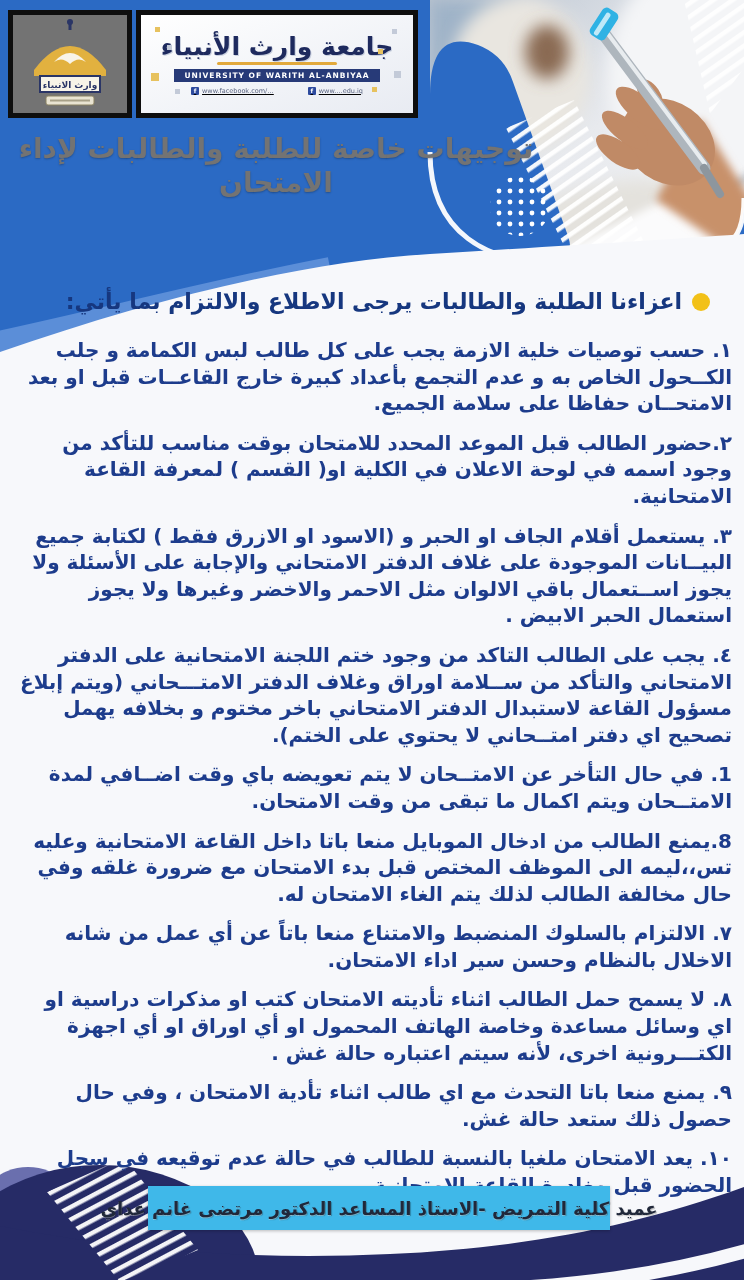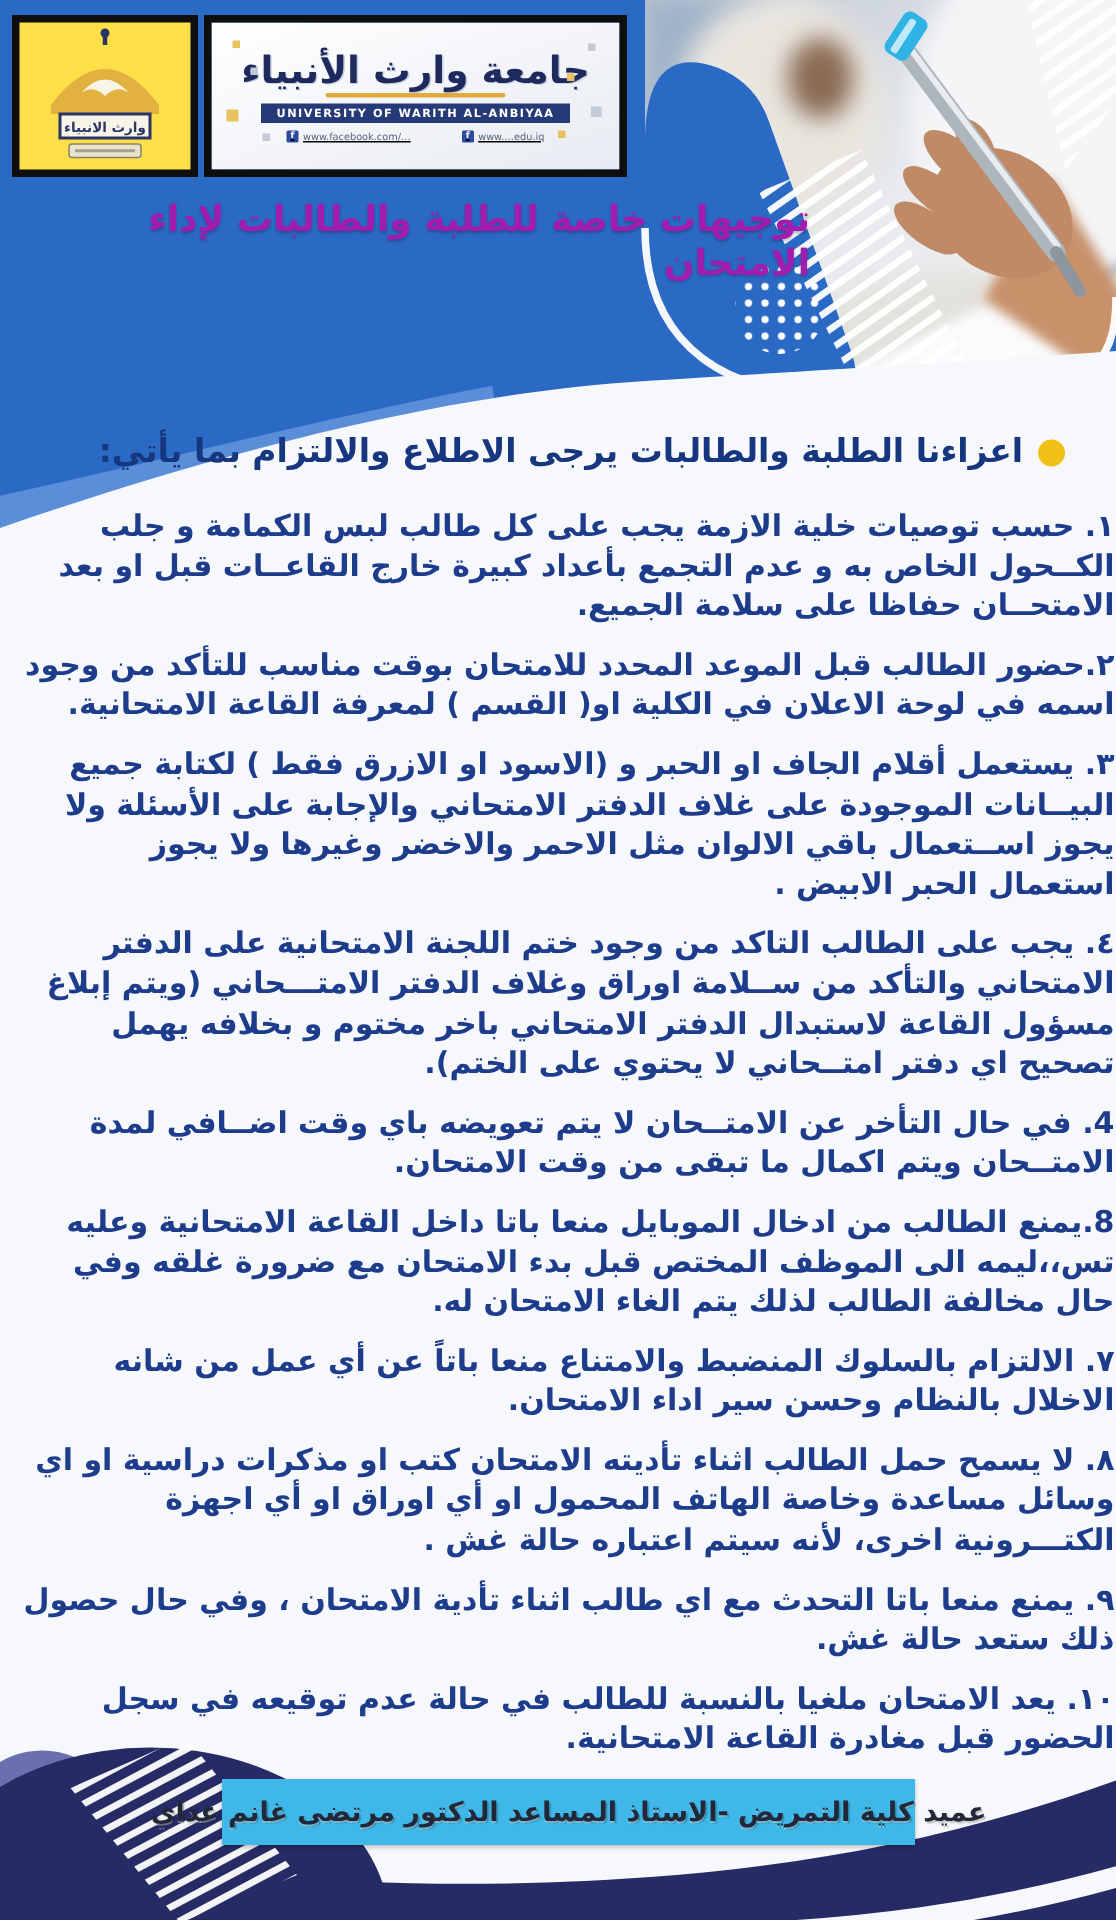--- a/index.html
+++ b/index.html
@@ -3,50 +3,50 @@
 <meta charset="utf-8">
 <style>
   html,body{margin:0;padding:0;}
   body{width:744px;height:1280px;overflow:hidden;font-family:"DejaVu Sans",sans-serif;background:#f7f8fb;}
   .page{position:relative;width:744px;height:1280px;overflow:hidden;background:#f7f8fb;}
   .top-art,.bottom-art{position:absolute;left:0;display:block;}
   .top-art{top:0;z-index:1;}
   .bottom-art{bottom:0;z-index:2;}
 
   
-  .logo-emblem{position:absolute;left:8px;top:10px;width:124px;height:108px;background:#fde047;
+  .logo-emblem{position:absolute;left:8px;top:10px;width:124px;height:108px;background:#737373;
     border:5px solid #0e0e0e;box-sizing:border-box;z-index:6;display:flex;align-items:center;justify-content:center;}
   .logo-banner{position:absolute;left:136px;top:10px;width:282px;height:108px;
     background:linear-gradient(160deg,#ffffff 0%,#f2f4f8 55%,#e8ebf2 100%);
     border:5px solid #0e0e0e;box-sizing:border-box;z-index:6;display:flex;flex-direction:column;
     align-items:center;justify-content:center;overflow:hidden;}
   .logo-ar{font-weight:bold;font-size:25px;color:#1e2a5e;line-height:1;text-shadow:1px 1px 0 #c9d0df;}
   .logo-gold-accent{width:120px;height:3px;background:#e2a93c;margin:3px 0 4px 0;border-radius:2px;}
   .logo-en-bar{background:#273a78;color:#ffffff;font-size:7.5px;letter-spacing:1px;padding:2px 10px;
     font-weight:bold;white-space:nowrap;}
   .social-row{display:flex;gap:34px;margin-top:5px;align-items:center;text-decoration:underline;}
   .social-item{display:flex;gap:3px;align-items:center;font-size:6.5px;color:#5a6480;}
   .fb-sq{width:8px;height:8px;background:#2d4a9e;color:#fff;font-size:6px;line-height:8px;
     text-align:center;font-weight:bold;border-radius:1px;}
   .confetti{position:absolute;width:5px;height:5px;background:#e7c25f;}
   .c2{background:#c3cad8;}
 
   
-  .banner-title{position:absolute;left:12px;top:132px;width:528px;z-index:5;color:#a21caf;
-    font-weight:bold;font-size:24px;line-height:1.2;direction:rtl;
+  .banner-title{position:absolute;left:12px;top:132px;width:528px;z-index:5;color:#737373;
+    font-weight:bold;font-size:28px;line-height:1.2;text-align:center;direction:rtl;
     text-shadow:0 1px 2px rgba(0,0,0,.25);}
 
   
   .intro-row{position:absolute;top:289px;right:34px;left:20px;z-index:5;direction:rtl;
     display:flex;align-items:center;gap:10px;}
   .bullet-dot{width:18px;height:18px;border-radius:50%;background:#f2c118;flex:0 0 auto;}
   .intro-text{color:#16377f;font-weight:bold;font-size:22px;white-space:nowrap;}
 
   
-  .instructions{position:absolute;top:337px;right:1px;left:14px;z-index:4;direction:rtl;
+  .instructions{position:absolute;top:337px;right:12px;left:14px;z-index:4;direction:rtl;
     display:flex;flex-direction:column;gap:13px;}
   .instructions .item{margin:0;color:#1d3c8c;font-weight:bold;font-size:20px;line-height:1.33;
     text-align:right;}
 
   
   .dean-banner{position:absolute;left:148px;top:1186px;width:462px;height:44px;background:#3fb8e9;
     z-index:5;display:flex;align-items:center;justify-content:center;direction:rtl;
     box-shadow:0 1px 3px rgba(0,0,0,.25);}
   .dean-text{color:#20283a;font-weight:bold;font-size:18px;white-space:nowrap;
     text-shadow:0 1px 0 rgba(255,255,255,.35), 1px 1px 1px rgba(0,0,0,.3);}
@@ -176,21 +176,21 @@
   <div class="instructions">
 
       <p class="item">١. حسب توصيات خلية الازمة يجب على كل طالب لبس الكمامة و جلب الكــحول الخاص به و عدم التجمع بأعداد كبيرة خارج القاعــات قبل او بعد الامتحــان حفاظا على سلامة الجميع.</p>
 
       <p class="item">٢.حضور الطالب قبل الموعد المحدد للامتحان بوقت مناسب للتأكد من وجود اسمه في لوحة الاعلان في الكلية او( القسم ) لمعرفة القاعة الامتحانية.</p>
 
       <p class="item">٣. يستعمل أقلام الجاف او الحبر و (الاسود او الازرق فقط ) لكتابة جميع البيــانات الموجودة على غلاف الدفتر الامتحاني والإجابة على الأسئلة ولا يجوز اســتعمال باقي الالوان مثل الاحمر والاخضر وغيرها ولا يجوز استعمال الحبر الابيض .</p>
 
       <p class="item">٤. يجب على الطالب التاكد من وجود ختم اللجنة الامتحانية على الدفتر الامتحاني والتأكد من ســلامة اوراق وغلاف الدفتر الامتـــحاني (ويتم إبلاغ مسؤول القاعة لاستبدال الدفتر الامتحاني باخر مختوم و بخلافه يهمل تصحيح اي دفتر امتــحاني لا يحتوي على الختم).</p>
 
-      <p class="item">4. في حال التأخر عن الامتــحان لا يتم تعويضه باي وقت اضــافي لمدة الامتــحان ويتم اكمال ما تبقى من وقت الامتحان.</p>
+      <p class="item">1. في حال التأخر عن الامتــحان لا يتم تعويضه باي وقت اضــافي لمدة الامتــحان ويتم اكمال ما تبقى من وقت الامتحان.</p>
 
       <p class="item">8.يمنع الطالب من ادخال الموبايل منعا باتا داخل القاعة الامتحانية وعليه تس،،ليمه الى الموظف المختص قبل بدء الامتحان مع ضرورة غلقه وفي حال مخالفة الطالب لذلك يتم الغاء الامتحان له.</p>
 
       <p class="item">٧. الالتزام بالسلوك المنضبط والامتناع منعا باتاً عن أي عمل من شانه  الاخلال بالنظام وحسن سير اداء الامتحان.</p>
 
       <p class="item">٨. لا يسمح حمل الطالب اثناء تأديته الامتحان كتب او مذكرات دراسية او اي وسائل مساعدة وخاصة الهاتف المحمول او أي اوراق او أي اجهزة الكتـــرونية اخرى، لأنه سيتم اعتباره حالة غش .</p>
 
       <p class="item">٩. يمنع منعا باتا التحدث مع اي طالب اثناء تأدية الامتحان ، وفي حال حصول ذلك ستعد حالة غش.</p>
 
       <p class="item">١٠. يعد الامتحان ملغيا بالنسبة للطالب في حالة عدم توقيعه في سجل الحضور قبل مغادرة القاعة الامتحانية.</p>

